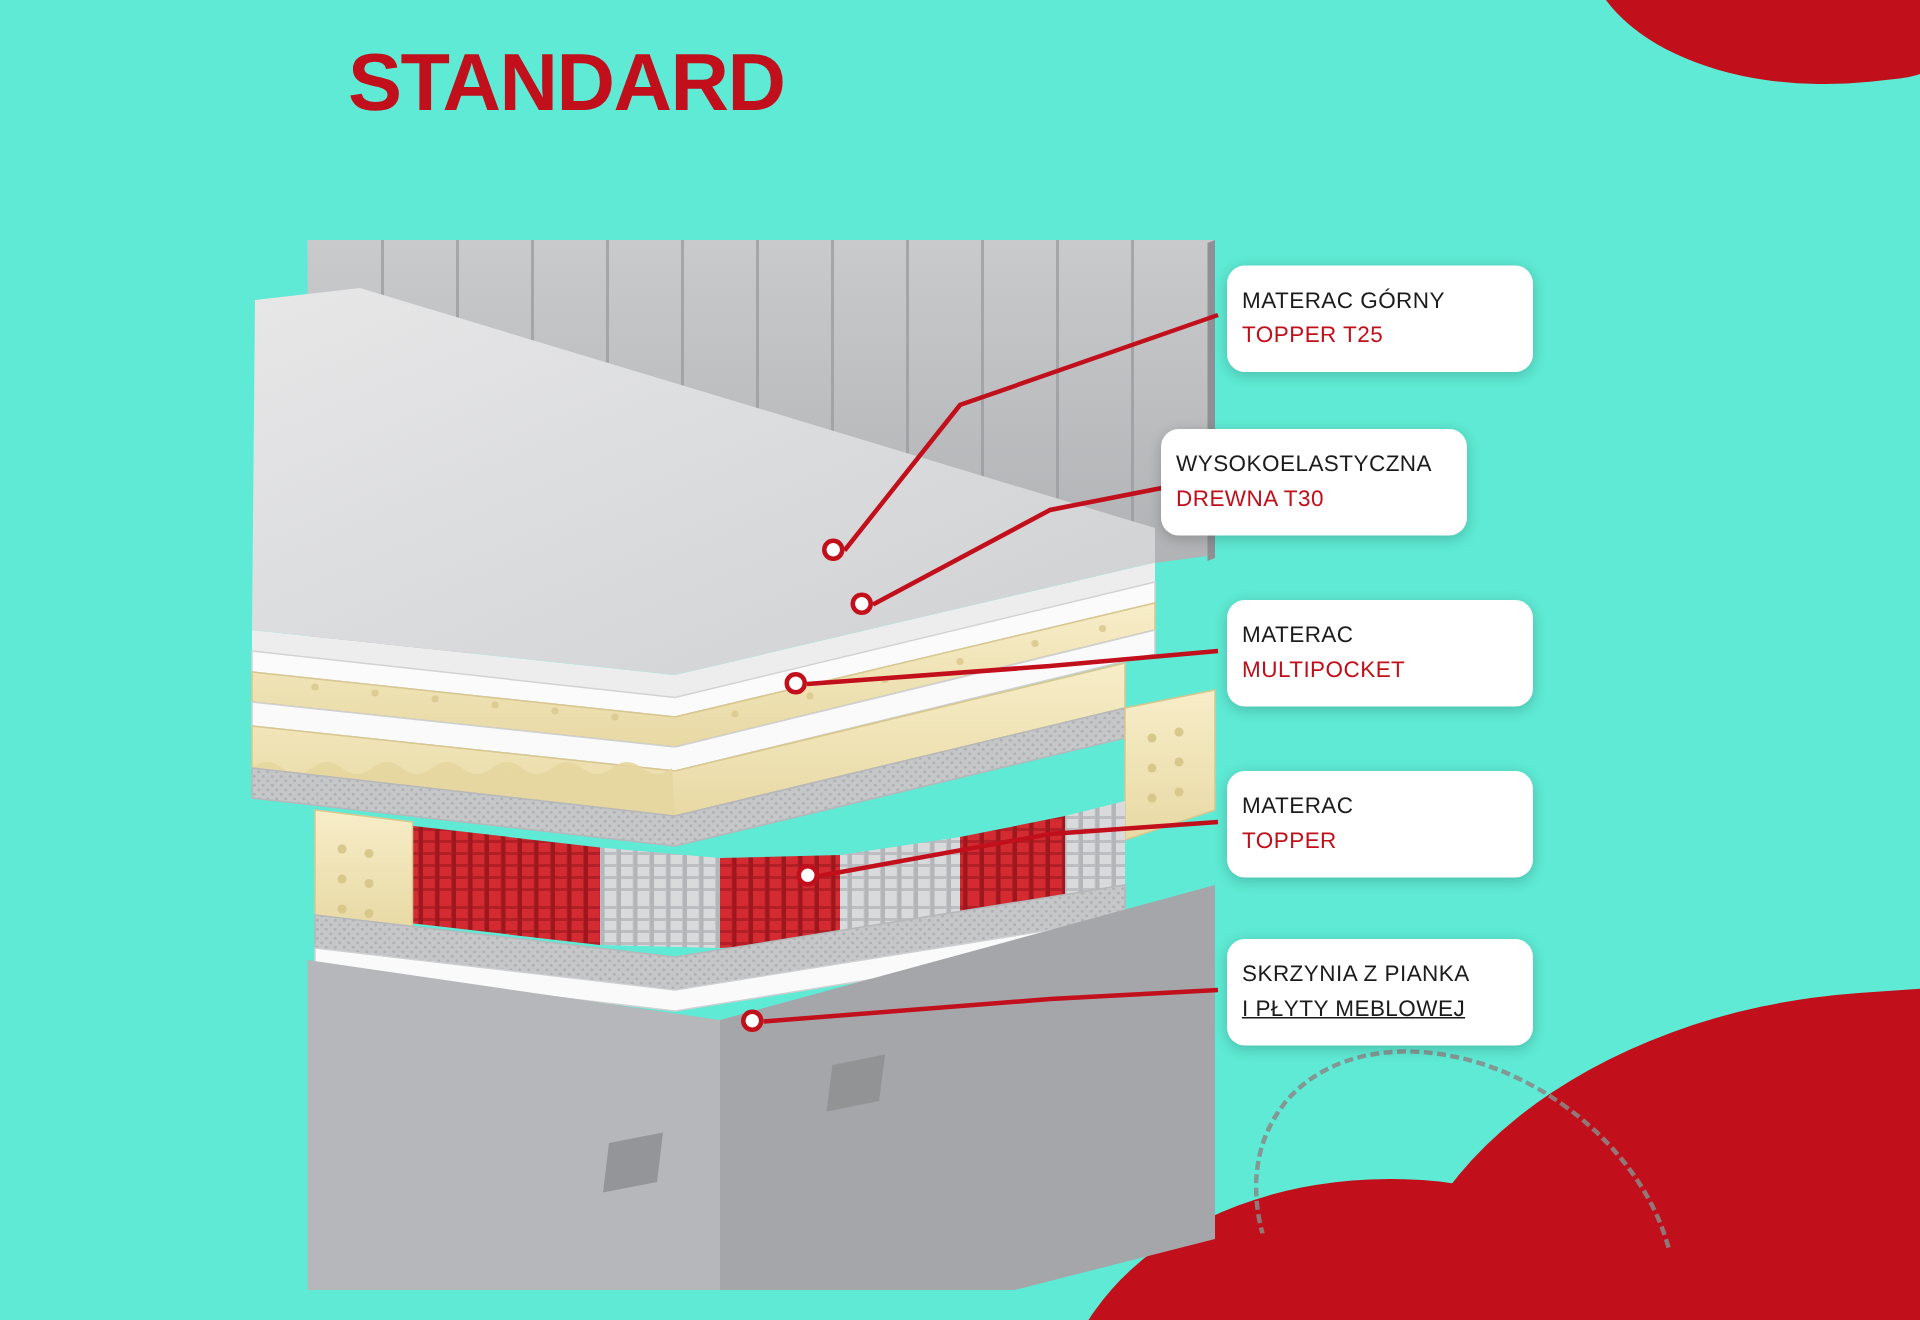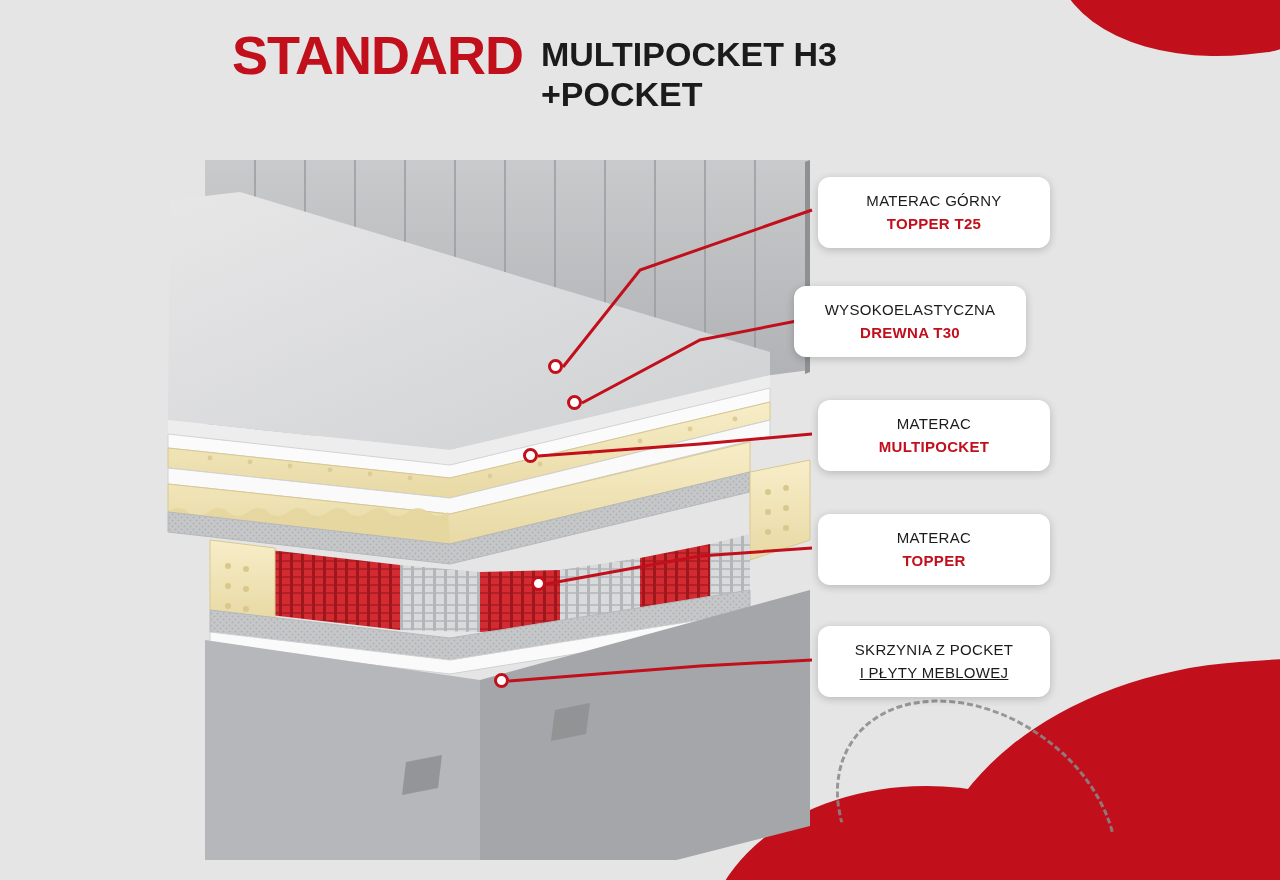--- a/index.html
+++ b/index.html
@@ -5,21 +5,21 @@
   html, body {
     margin: 0;
     padding: 0;
     background: #ffffff;
   }
   #root {
     position: relative;
     width: 1280px;
     height: 880px;
     overflow: hidden;
-    background: #e5e5e5;
+    background: #5eead4;
     font-family: "Liberation Sans", sans-serif;
   }
 
   
   .corner-tr {
     position: absolute;
     top: -70px;
     right: -40px;
     width: 260px;
     height: 130px;
@@ -84,37 +84,37 @@
     font-weight: bold;
     color: #1b1b1b;
     line-height: 40px;
     padding-top: 8px;
     max-width: 400px;
   }
 
   
   .callout {
     position: absolute;
-    width: 232px;
+    width: 204px;
     background: #ffffff;
     border-radius: 12px;
     box-shadow: 0 2px 9px rgba(0,0,0,.20);
     padding: 14px 10px;
-    text-align: center;
+    text-align: left;
     box-sizing: border-box;
   }
   .callout .line1 {
     font-size: 15px;
     color: #1b1b1b;
     letter-spacing: .3px;
     line-height: 20px;
   }
   .callout .line2 {
     font-size: 15px;
-    font-weight: bold;
+    font-weight: normal;
     color: #c10f1b;
     letter-spacing: .3px;
     line-height: 20px;
     margin-top: 3px;
   }
   .callout.plain .line2 {
     color: #1b1b1b;
     font-weight: normal;
     text-decoration: underline;
   }
@@ -151,21 +151,20 @@
 
 <div id="root">
 
   <div class="corner-tr"></div>
   <div class="corner-br2"></div>
   <div class="corner-br"></div>
   <div class="dashed-arc"></div>
 
   <div class="title-wrap">
     <div class="title-main">STANDARD</div>
-    <div class="title-sub">MULTIPOCKET H3 +POCKET</div>
   </div>
 
   <svg class="bed" viewBox="0 0 700 740">
     <defs>
       <linearGradient id="gHead" x1="0" y1="0" x2="0" y2="1">
         <stop offset="0%" stop-color="#c9cacc"></stop>
         <stop offset="100%" stop-color="#a9aaad"></stop>
       </linearGradient>
       <linearGradient id="gSide" x1="0" y1="0" x2="1" y2="0">
         <stop offset="0%" stop-color="#b5b6b8"></stop>
@@ -376,33 +375,33 @@
   <div class="dot" style="left:567px; top:395px;"></div>
   <div class="dot" style="left:523px; top:448px;"></div>
   <div class="dot" style="left:531px; top:576px;"></div>
   <div class="dot" style="left:494px; top:673px;"></div>
 
   <div class="callout" style="left:818px; top:177px;">
     <div class="line1">MATERAC GÓRNY</div>
     <div class="line2">TOPPER T25</div>
   </div>
 
-  <div class="callout" style="left:794px; top:286px;">
+  <div class="callout" style="left:774px; top:286px;">
     <div class="line1">WYSOKOELASTYCZNA</div>
     <div class="line2">DREWNA T30</div>
   </div>
 
   <div class="callout" style="left:818px; top:400px;">
     <div class="line1">MATERAC</div>
     <div class="line2">MULTIPOCKET</div>
   </div>
 
   <div class="callout" style="left:818px; top:514px;">
     <div class="line1">MATERAC</div>
     <div class="line2">TOPPER</div>
   </div>
 
   <div class="callout plain" style="left:818px; top:626px;">
-    <div class="line1">SKRZYNIA Z POCKET</div>
+    <div class="line1">SKRZYNIA Z PIANKA</div>
     <div class="line2">I PŁYTY MEBLOWEJ</div>
   </div>
 
 </div>
 
 </body></html>

